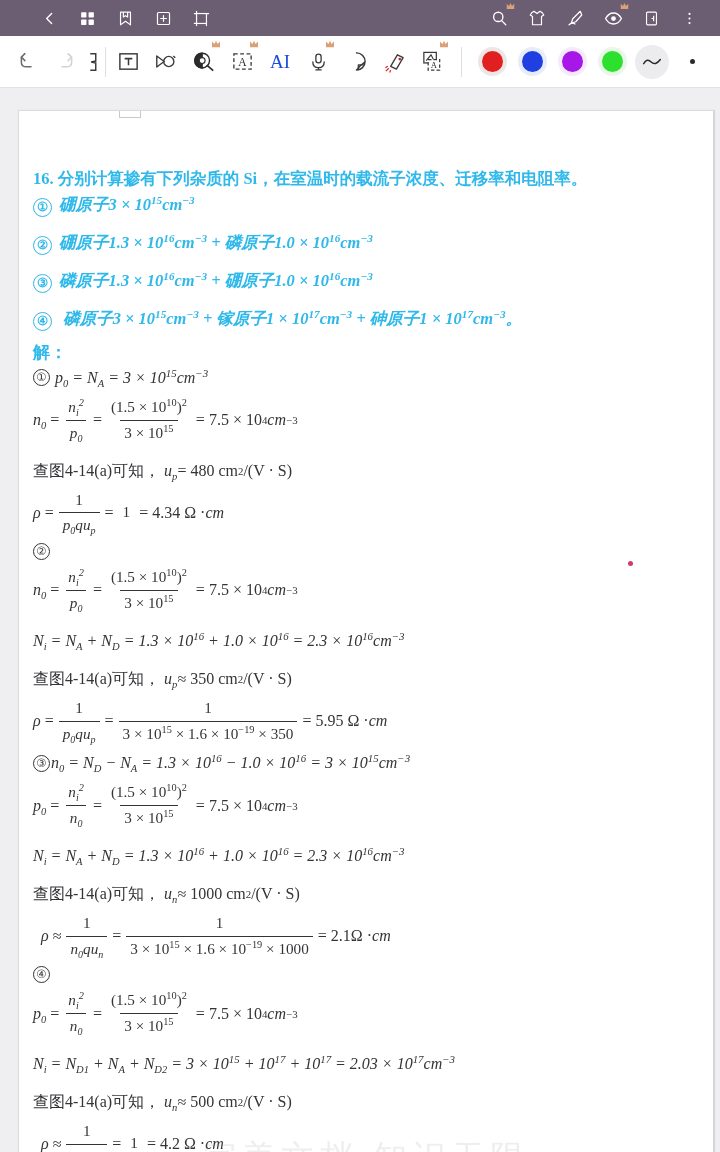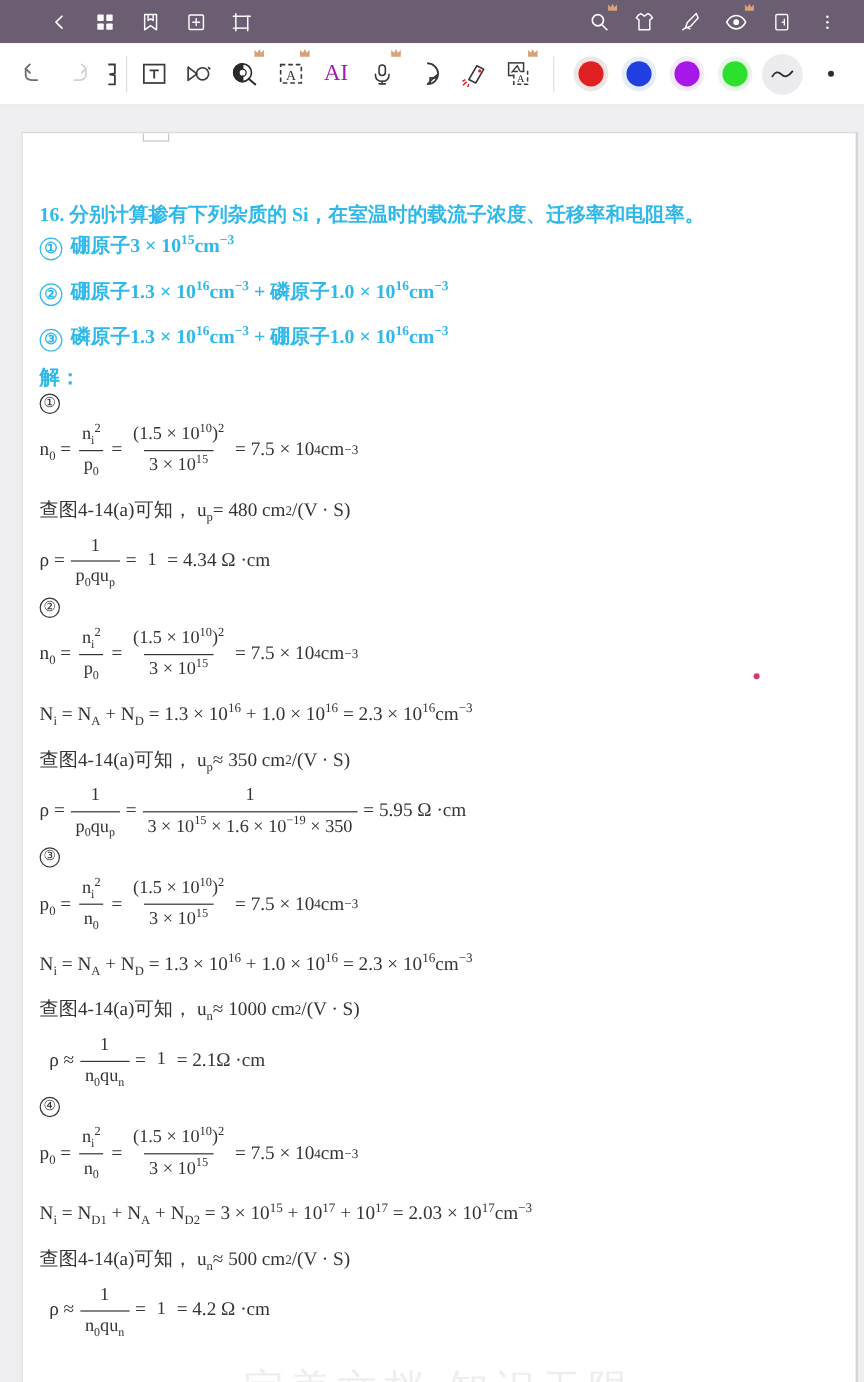--- a/index.html
+++ b/index.html
@@ -101,21 +101,21 @@
     color: #2fb8ea; font-weight: bold; font-family: "Liberation Serif", serif;
     font-size: 17px; margin: 10px 0 2px 0;
   }
   .m-line {
     color: #343438; font-family: "Liberation Serif", serif;
     font-size: 16px; line-height: 1.5; margin: 0 0 3px 0;
     display: flex; align-items: center; flex-wrap: nowrap;
   }
   .m-line.tall { margin: 6px 0 6px 0; }
   .m-line.gap  { margin-top: 14px; }
-  .ital { }
+  .ital { font-style: italic; }
   sup { font-size: 0.68em; vertical-align: super; line-height: 0; }
   sub { font-size: 0.66em; vertical-align: sub; line-height: 0; }
 
   
   .frac { display: inline-flex; flex-direction: column; align-items: center;
           vertical-align: middle; margin: 0 5px; }
   .frac .num { padding: 0 4px 1px 4px; font-size: 0.95em; text-align: right; }
   .frac .den { padding: 1px 4px 0 4px; font-size: 0.95em; border-top: 1.3px solid #343438; }
   .frac.wide .num, .frac.wide .den { white-space: nowrap; }
   .cir { display:inline-block; border:1.2px solid #343438; border-radius:50%;
@@ -285,21 +285,21 @@
         <text x="12" y="17" font-size="12" font-family="Liberation Serif, serif" text-anchor="middle" fill="#2b2b2b" stroke="none">A</text>
       </svg>
       <span class="crown">
         <svg width="10" height="8" viewBox="0 0 12 10">
             <path d="M1 9 L1 2 L4 5 L6 1 L8 5 L11 2 L11 9 Z" fill="#d9a178"></path>
           </svg>
       </span>
     </div>
 
     <div class="t2-btn">
-      <span style="font-family:'Liberation Serif',serif;font-size:19px;color:#a21caf;letter-spacing:0px;">AI</span>
+      <span style="font-family:'Liberation Serif',serif;font-size:19px;color:#1d4ed8;letter-spacing:0px;">AI</span>
     </div>
 
     <div class="t2-btn">
       <svg width="21" height="22" viewBox="0 0 24 24" fill="none" stroke="#3a3a3a" stroke-width="1.5" stroke-linecap="round">
         <rect x="9" y="3" width="6" height="10" rx="3"></rect>
         <path d="M5.5 12 Q5.5 18.5 12 18.5 Q18.5 18.5 18.5 12"></path>
         <path d="M12 18.5 L12 21 M9 21 L15 21"></path>
       </svg>
       <span class="crown">
         <svg width="10" height="8" viewBox="0 0 12 10">
@@ -382,25 +382,29 @@
         </div>
 
         <div class="q-line sp">
           <span class="cirb">②</span><span class="ital">硼原子1.3 × 10<sup>16</sup>cm<sup>−3</sup> + 磷原子1.0 × 10<sup>16</sup>cm<sup>−3</sup></span>
         </div>
 
         <div class="q-line sp">
           <span class="cirb">③</span><span class="ital">磷原子1.3 × 10<sup>16</sup>cm<sup>−3</sup> + 硼原子1.0 × 10<sup>16</sup>cm<sup>−3</sup></span>
         </div>
 
+        <div class="q-line sp">
+          <span class="cirb">④</span><span class="ital">&nbsp;磷原子3 × 10<sup>15</sup>cm<sup>−3</sup> + 镓原子1 × 10<sup>17</sup>cm<sup>−3</sup> + 砷原子1 × 10<sup>17</sup>cm<sup>−3</sup>。</span>
+        </div>
 
         <div class="solve">解：</div>
 
         <div class="m-line">
           <span class="cir">①</span>
+          <span class="ital">p<sub>0</sub> = N<sub>A</sub> = 3 × 10<sup>15</sup>cm<sup>−3</sup></span>
         </div>
 
         <div class="m-line tall">
           <span class="ital">n<sub>0</sub></span>&nbsp;=
           <span class="frac">
             <span class="num ital">n<sub>i</sub><sup>2</sup></span>
             <span class="den ital">p<sub>0</sub></span>
           </span>=
           <span class="frac wide">
             <span class="num">(1.5 × 10<sup>10</sup>)<sup>2</sup></span>
@@ -456,20 +460,21 @@
             <span class="den ital">p<sub>0</sub>qu<sub>p</sub></span>
           </span>=
           <span class="frac wide">
             <span class="num">1</span>
             <span class="den">3 × 10<sup>15</sup> × 1.6 × 10<sup>−19</sup> × 350</span>
           </span>= 5.95 Ω · <span class="ital">cm</span>
         </div>
 
         <div class="m-line">
           <span class="cir" style="margin-right:1px">③</span>
+          <span class="ital">n<sub>0</sub> = N<sub>D</sub> − N<sub>A</sub> = 1.3 × 10<sup>16</sup> − 1.0 × 10<sup>16</sup> = 3 × 10<sup>15</sup>cm<sup>−3</sup></span>
         </div>
 
         <div class="m-line tall">
           <span class="ital">p<sub>0</sub></span>&nbsp;=
           <span class="frac">
             <span class="num ital">n<sub>i</sub><sup>2</sup></span>
             <span class="den ital">n<sub>0</sub></span>
           </span>=
           <span class="frac wide">
             <span class="num">(1.5 × 10<sup>10</sup>)<sup>2</sup></span>
@@ -487,20 +492,21 @@
         </div>
 
         <div class="m-line tall" style="padding-left:8px">
           <span class="ital">ρ</span>&nbsp;≈
           <span class="frac">
             <span class="num">1</span>
             <span class="den ital">n<sub>0</sub>qu<sub>n</sub></span>
           </span>=
           <span class="frac wide">
             <span class="num">1</span>
+            <span class="den">3 × 10<sup>15</sup> × 1.6 × 10<sup>−19</sup> × 1000</span>
           </span>= 2.1Ω · <span class="ital">cm</span>
         </div>
 
         <div class="m-line">
           <span class="cir" style="margin-right:1px">④</span>
         </div>
 
         <div class="m-line tall">
           <span class="ital">p<sub>0</sub></span>&nbsp;=
           <span class="frac">

